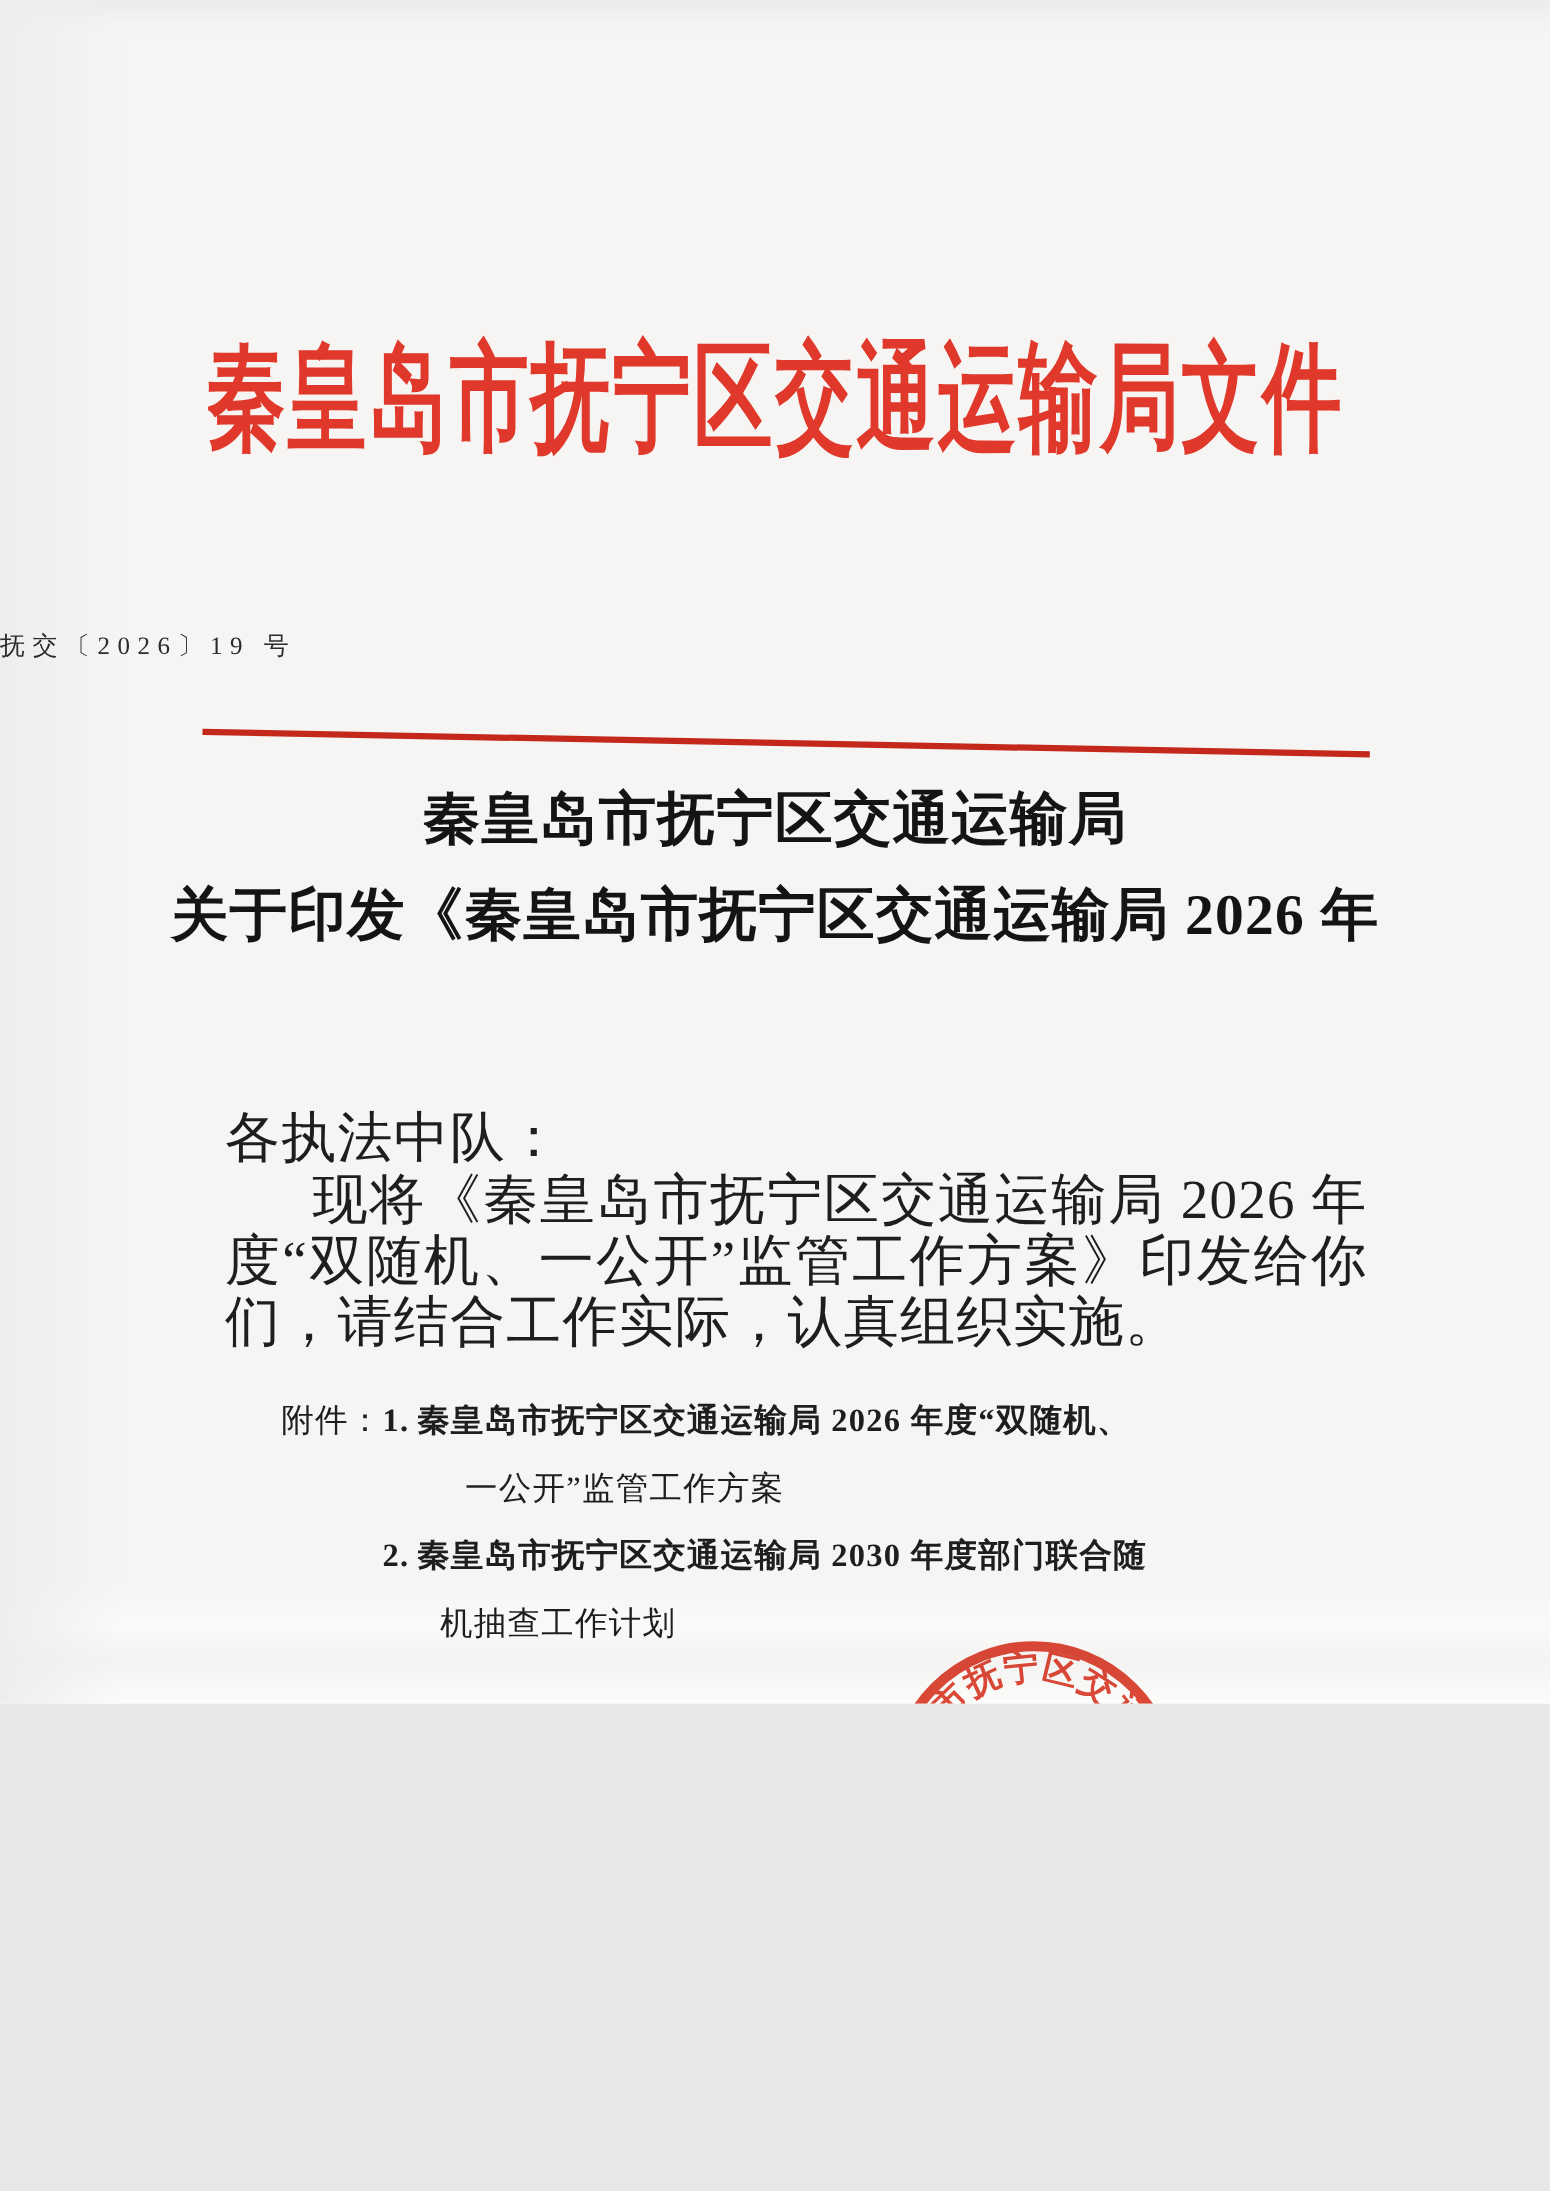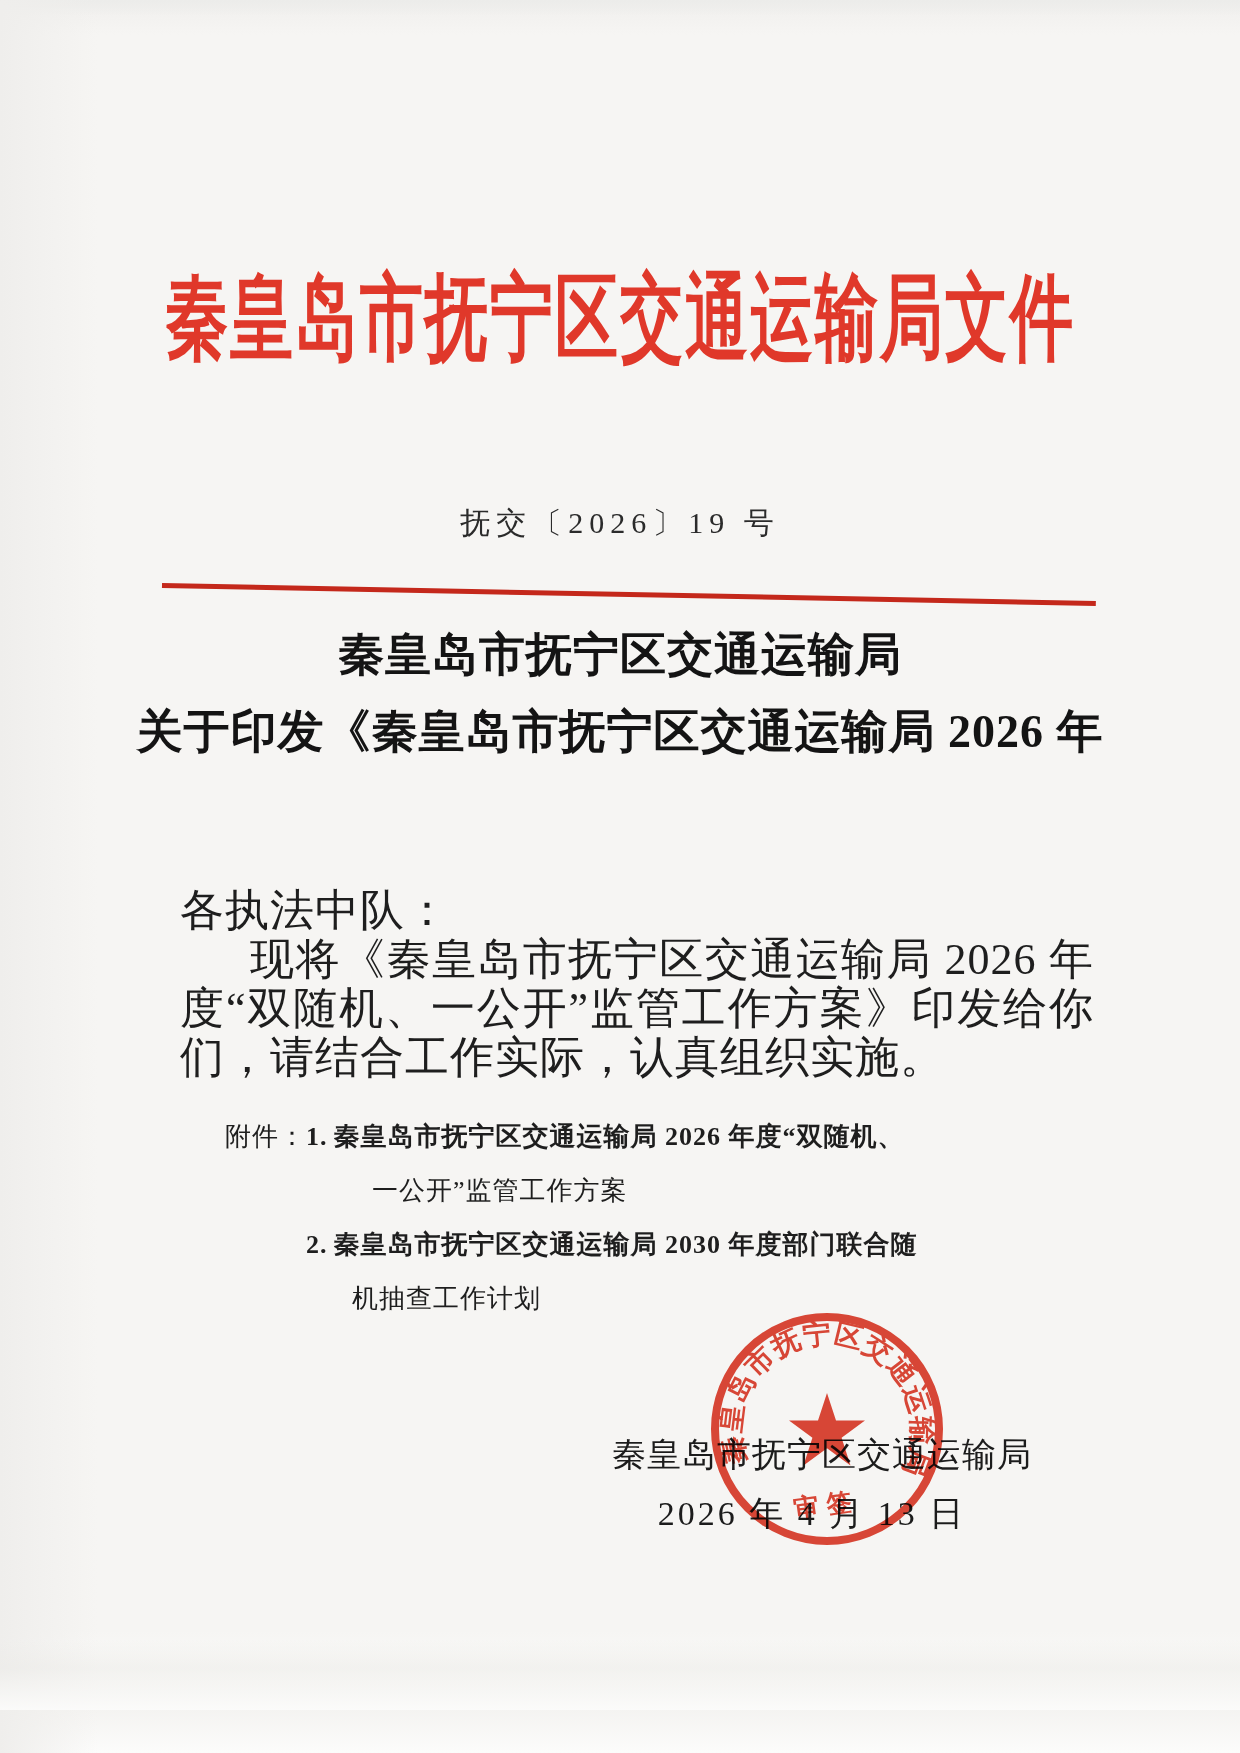--- a/index.html
+++ b/index.html
@@ -1,18 +1,18 @@
 <!DOCTYPE html>
 <html><head>
 <meta charset="utf-8">
 <style>
   html,body{margin:0;padding:0;background:#e8e7e5;}
   .page{
     position:relative;
-    width:1240px;height:1753px;
+    width:1240px;height:1363px;
     margin:0 auto;
     overflow:hidden;
     background:
       linear-gradient(180deg,#f0efed 0%,#f6f5f3 2%,#f6f5f3 93%,#fafaf8 95.5%,#f4f3f1 97.5%,#fcfcfb 100%),
       #f6f5f3;
     font-family:"Liberation Serif","DejaVu Serif",serif;
     color:#1e1e1e;
   }
   
   .scan-left-strip{position:absolute;left:0;top:0;width:115px;height:100%;
@@ -27,22 +27,21 @@
     text-align:center;
     font-size:63px;font-weight:bold;line-height:1;
     letter-spacing:2px;
     color:#e0382a;
     transform:scaleY(1.5);
     transform-origin:center top;
     white-space:nowrap;
   }
   .doc-number{
     position:absolute;top:503px;left:0;right:0;
-    text-align:center;
-    font-size:30px;letter-spacing:6px;color:#2b2b2b;
+    font-size:20px;letter-spacing:6px;color:#2b2b2b;
   }
   .red-line{
     position:absolute;left:162px;top:583px;width:934px;height:5px;
     background:#c4281b;
     transform:rotate(1.1deg);transform-origin:left center;
   }
   .doc-title{
     position:absolute;top:616px;left:70px;right:70px;
     text-align:center;
     font-size:46px;font-weight:bold;line-height:77px;

